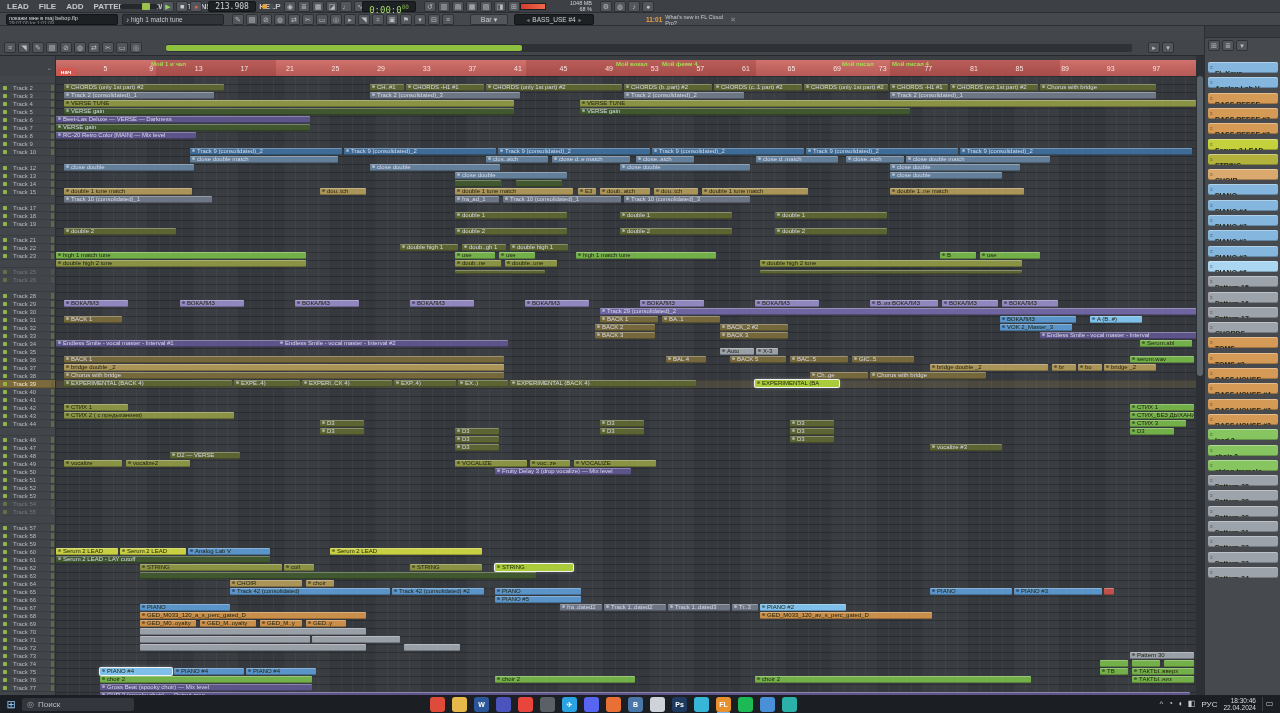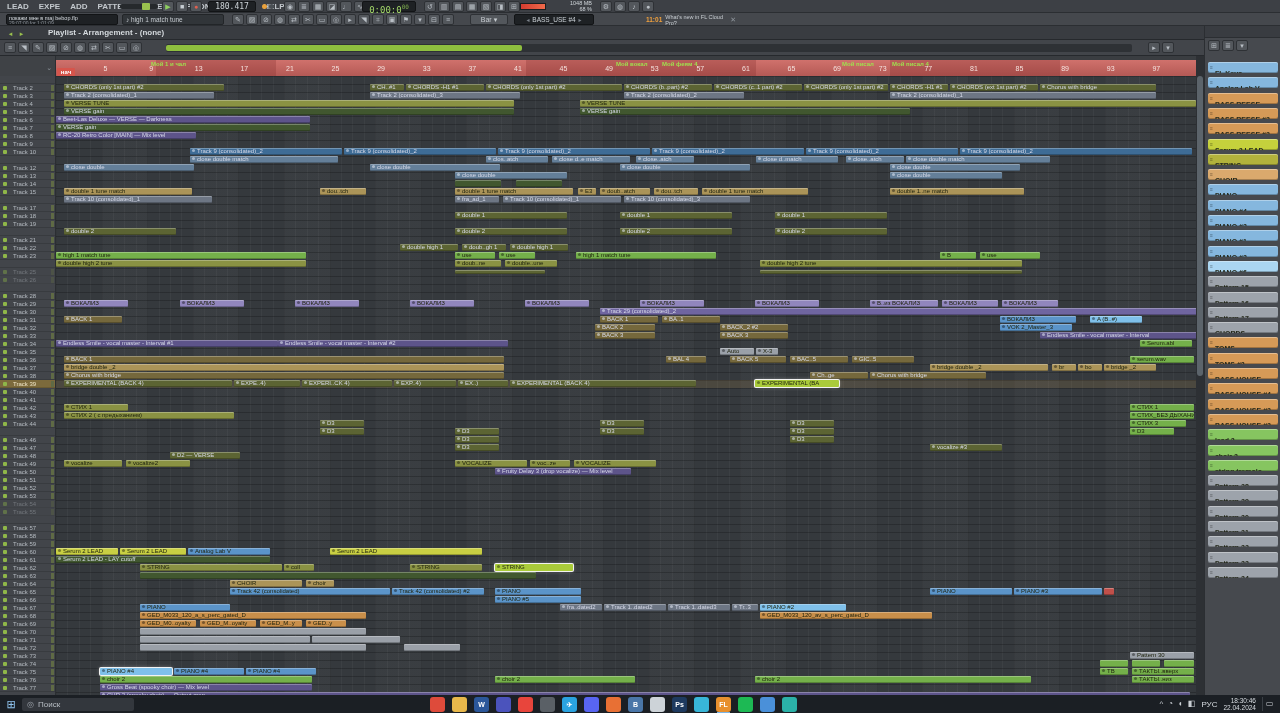--- a/index.html
+++ b/index.html
@@ -110,37 +110,37 @@
 #notif-edge{width:14px;height:14px;border-left:1px solid #3a3f45;color:#c9ced3;font-size:8px;line-height:14px;text-align:center;}
 </style>
 </head>
 <body>
 
 <div id="screen">
 
   <div id="menubar">
     <div id="menu-list">
         <div class="menu-item">LEAD</div>
-        <div class="menu-item">EXPE</div>
+        <div class="menu-item">FILE</div>
         <div class="menu-item">ADD</div>
         <div class="menu-item">PATTERNS</div>
         <div class="menu-item">VIEW</div>
         <div class="menu-item">OPTIONS</div>
         <div class="menu-item">TOOLS</div>
         <div class="menu-item">HELP</div>
       </div>
     <div id="vol-slider">
         <div class="thumb"></div>
       </div>
     <div class="icon-strip" id="strip0" style="left:162px">
         <div class="icon-btn" style="color: rgb(143, 208, 96);">▶</div>
         <div class="icon-btn" style="color: rgb(200, 206, 212);">■</div>
         <div class="icon-btn" style="color: rgb(224, 96, 80);">●</div>
       </div>
-    <div class="lcd" id="bpm-lcd">180.417</div>
+    <div class="lcd" id="bpm-lcd">213.908</div>
     <div id="patsong">
       <span style="background:#e8a03c"></span>
       <span style="background:#4a4f54"></span>
     </div>
     <div class="icon-strip" id="strip1" style="left:284px">
         <div class="icon-btn">◉</div>
         <div class="icon-btn">≣</div>
         <div class="icon-btn">▦</div>
         <div class="icon-btn">◪</div>
         <div class="icon-btn">♩</div>
@@ -199,25 +199,20 @@
       <span>BASS_USE #4</span>
       <span class="arr">►</span>
     </div>
     <div id="cloud">
       <span class="badge">11:01</span>
       <span class="ctext">What's new in FL Cloud Pro?</span>
       <span class="x">✕</span>
     </div>
   </div>
 
-  <div id="pl-title">
-    <span class="nav" style="left:6px">◂</span>
-    <span class="nav" style="left:17px">▸</span>
-    <span class="ttl">Playlist - Arrangement - (none)</span>
-  </div>
 
   <div id="pl-tools">
     <div class="icon-strip" id="pl-icons">
         <div class="icon-btn">≡</div>
         <div class="icon-btn">◥</div>
         <div class="icon-btn">✎</div>
         <div class="icon-btn">▨</div>
         <div class="icon-btn">⊘</div>
         <div class="icon-btn">◍</div>
         <div class="icon-btn">⇄</div>

